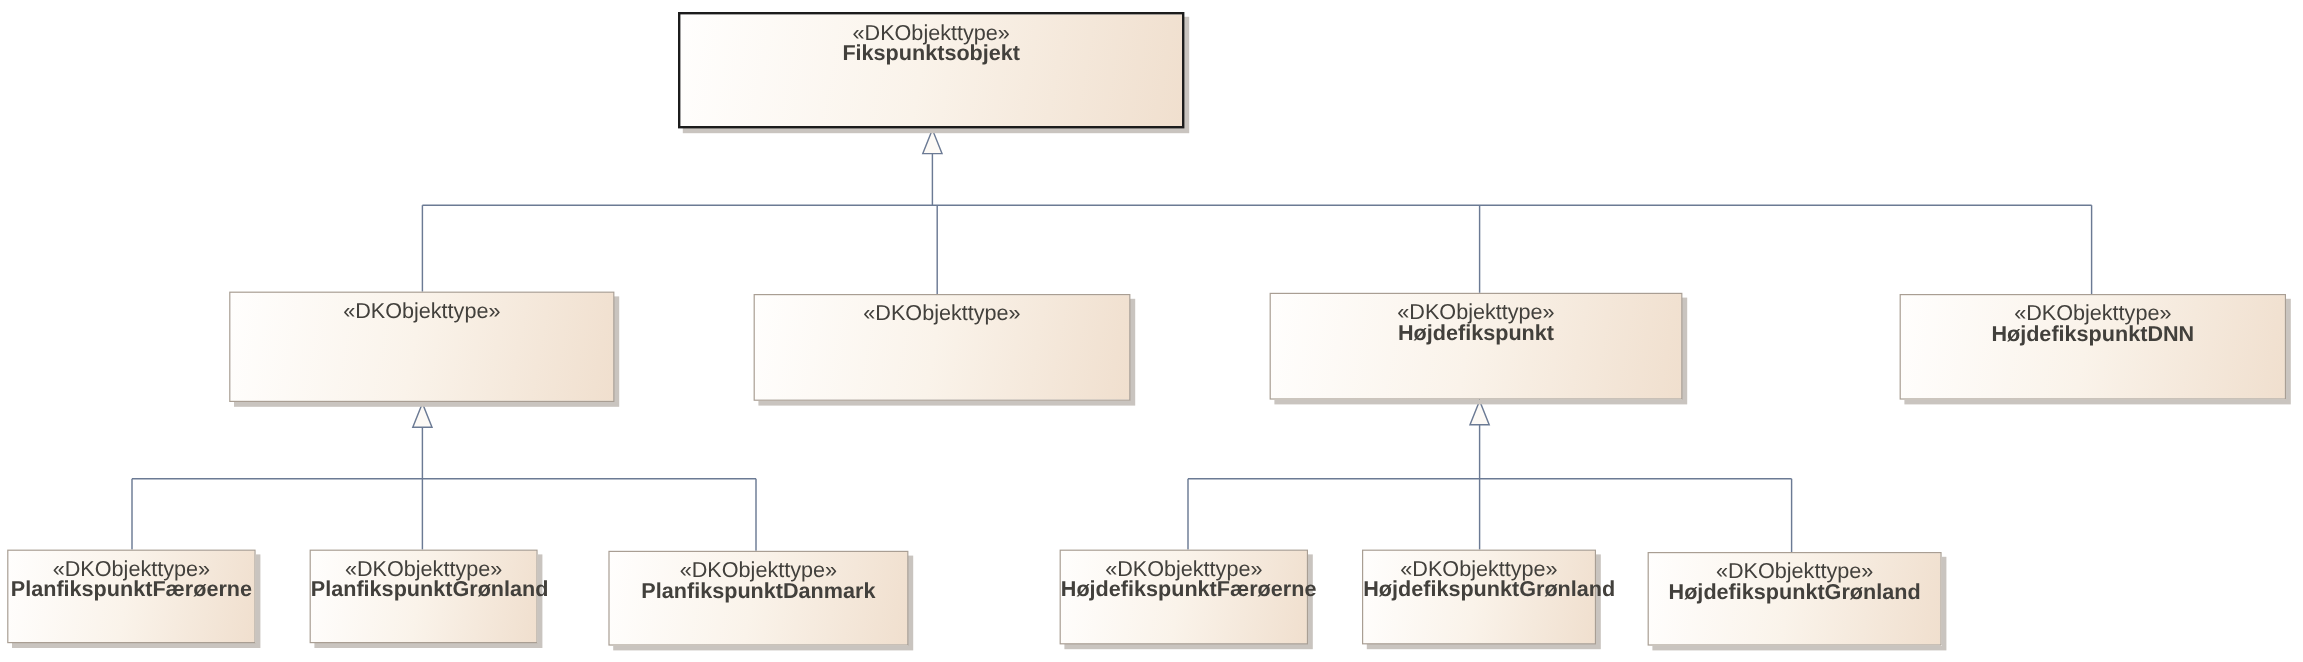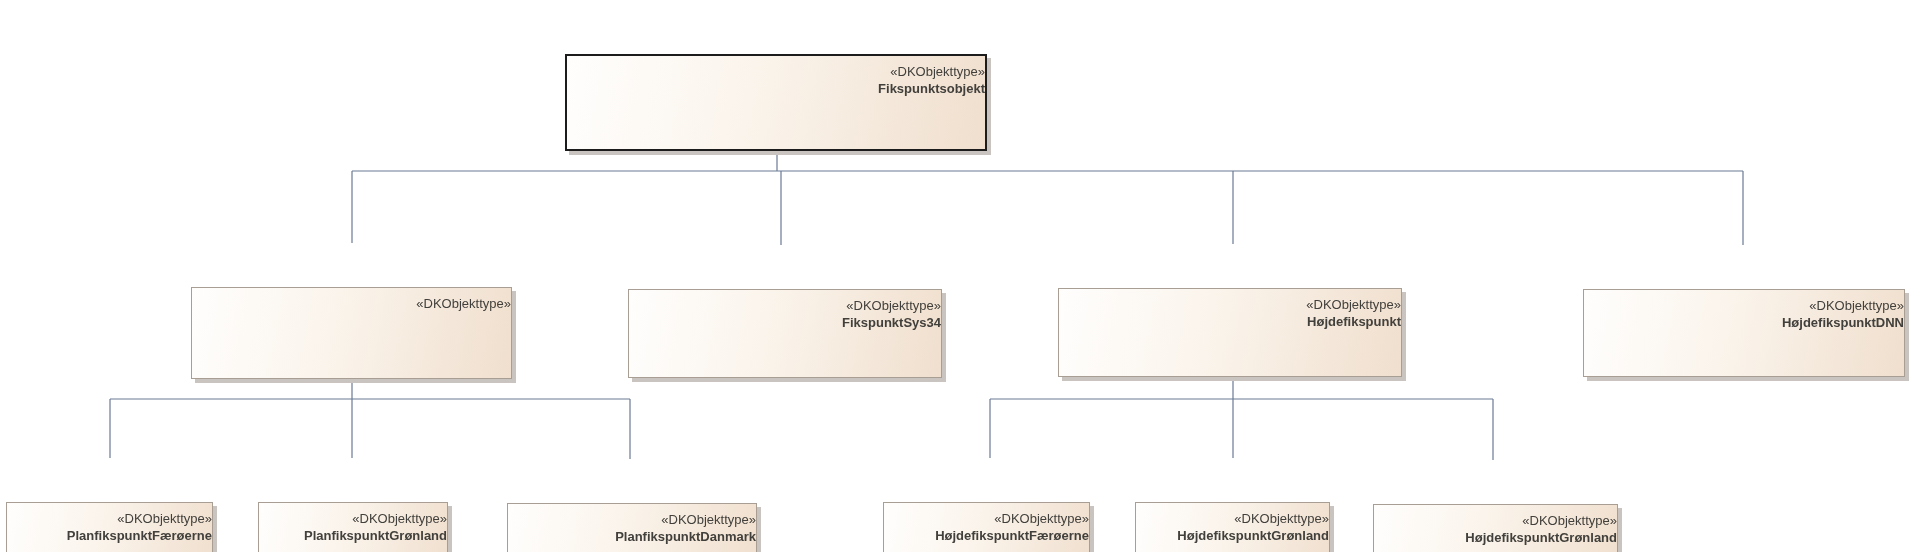--- a/index.html
+++ b/index.html
@@ -41,26 +41,25 @@
     fill:var(--tri-fill);
     stroke:var(--connector);
     stroke-width:1.2;
   }
   .node{
     position:absolute;
     box-sizing:border-box;
     border:1px solid var(--border);
     background:linear-gradient(100deg,var(--fill-light) 0%,var(--fill-mid) 48%,var(--fill-dark) 100%);
     box-shadow:4px 4px 0 0 var(--shadow);
-    text-align:right;
+    text-align:center;
     padding-top:7px;
     color:var(--text);
-    font-size:13px;
+    font-size:18px;
     line-height:17px;
-    margin-top:44px;
   }
   .node.root{
     border:2px solid var(--root-border);
   }
   .stereotype{
     font-weight:400;
     white-space:nowrap;
   }
   .node-name{
     font-weight:700;
@@ -101,21 +100,20 @@
     <div class="stereotype">«DKObjekttype»</div>
     <div class="node-name">Fikspunktsobjekt</div>
   </div>
 
   <div class="node abstract" style="left:191px;top:243px;width:321px;height:92px;">
     <div class="stereotype">«DKObjekttype»</div>
   </div>
 
   <div class="node" style="left:628px;top:245px;width:314px;height:89px;">
     <div class="stereotype">«DKObjekttype»</div>
-    <div class="node-name">FikspunktSys34</div>
   </div>
 
   <div class="node abstract" style="left:1058px;top:244px;width:344px;height:89px;">
     <div class="stereotype">«DKObjekttype»</div>
     <div class="node-name">Højdefikspunkt</div>
   </div>
 
   <div class="node" style="left:1583px;top:245px;width:322px;height:88px;">
     <div class="stereotype">«DKObjekttype»</div>
     <div class="node-name">HøjdefikspunktDNN</div>

